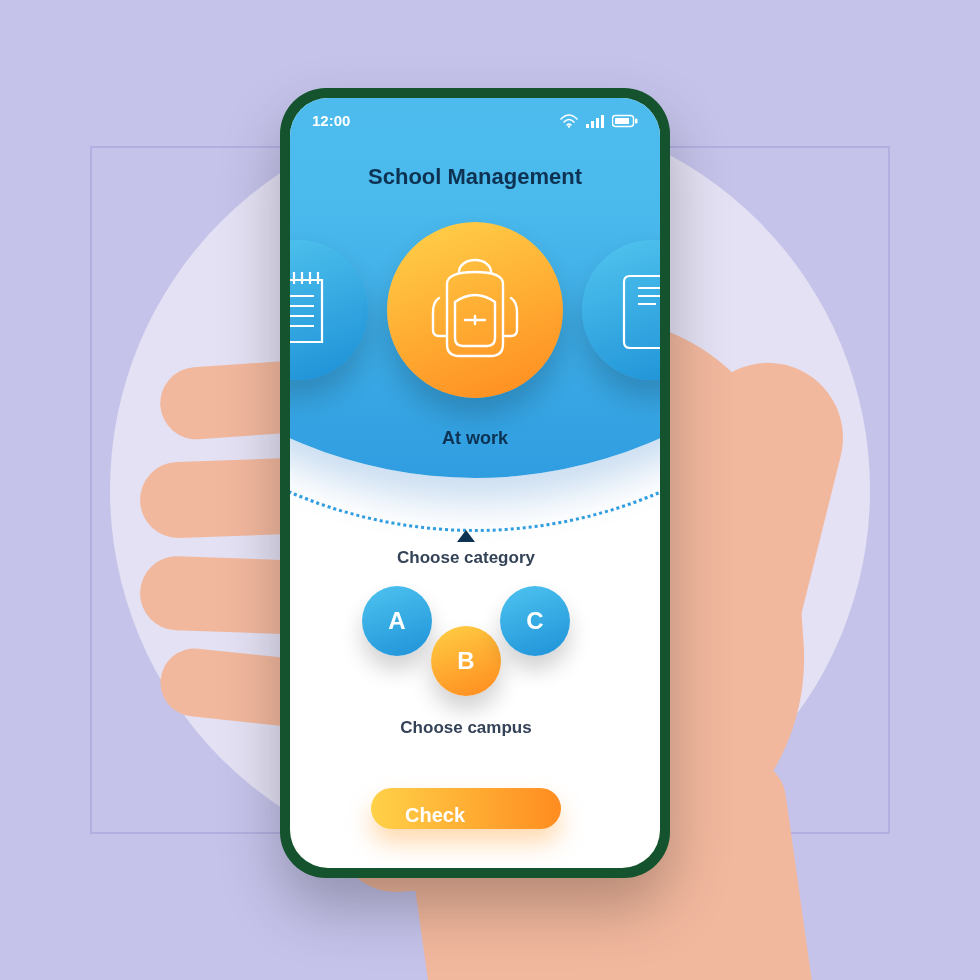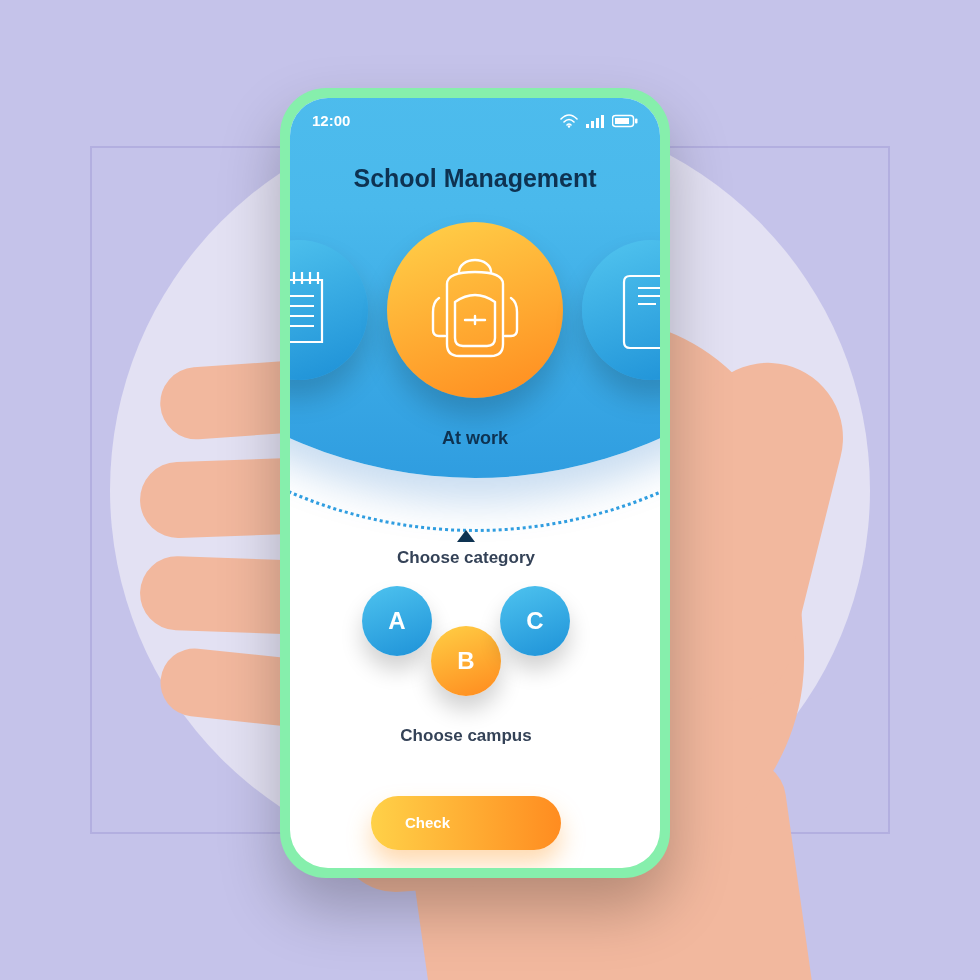--- a/index.html
+++ b/index.html
@@ -68,21 +68,21 @@
     width: 380px; height: 260px;
     background: #F2B89E;
     top: 580px; left: 220px;
     border-radius: 40px 40px 0 0;
     transform: rotate(-8deg);
   }
   .phone {
     position: absolute;
     top: 88px; left: 280px;
     width: 390px; height: 790px;
-    background: #86efac;
+    background: #14532d;
     border-radius: 46px;
     padding: 10px;
     box-shadow: 0 30px 60px rgba(0,0,0,.25);
   }
   .screen {
     width: 100%; height: 100%;
     background: #fff;
     border-radius: 38px;
     overflow: hidden;
     position: relative;
@@ -114,21 +114,21 @@
     align-items: center;
     z-index: 5;
   }
   .status-right { display: flex; gap: 8px; align-items: center; }
   .app-title {
     position: absolute;
     top: 66px; left: 0; right: 0;
     text-align: center;
     color: #0E3251;
     font-weight: 800;
-    font-size: 25px;
+    font-size: 22px;
     z-index: 5;
   }
   .carousel {
     position: absolute;
     top: 124px; left: 0; right: 0;
     height: 200px;
     z-index: 5;
   }
   .cat-circle {
     position: absolute;
@@ -185,24 +185,24 @@
     box-shadow: 0 14px 22px rgba(0,0,0,.18);
   }
   .c-blue { background: linear-gradient(160deg, #4EC3EF, #1E92D8); }
   .c-orange { background: linear-gradient(160deg, #FFCF45, #FF8A1E); }
   .ca { top: 0; left: 72px; }
   .cb { top: 40px; left: 50%; transform: translateX(-50%);}
   .cc { top: 0; right: 72px; }
   .check-btn {
     display: inline-block;
     margin-top: 50px;
-    width: 190px; height: 54px;
+    width: 190px; height: 41px;
     border-radius: 30px;
     background: linear-gradient(90deg, #FFD148, #FF8C20);
-    color: #fff; font-weight: 700; font-size: 15px;
+    color: #fff; font-weight: 700; font-size: 20px;
     line-height: 54px;
     text-align: left;
     padding-left: 34px;
     box-shadow: 0 14px 24px rgba(255,150,30,.35);
     border: none;
   }
   svg { display: block; }
 </style>
 </head>
 <body>
@@ -293,19 +293,19 @@
     <div class="below">
       <div class="arrow-up"></div>
       <div class="sec-title">Choose category</div>
 
       <div class="campus-row">
         <div class="campus c-blue ca">A</div>
         <div class="campus c-orange cb">B</div>
         <div class="campus c-blue cc">C</div>
       </div>
 
-      <div class="sec-title" style="margin-top:10px">Choose campus</div>
+      <div class="sec-title" style="margin-top:2px">Choose campus</div>
 
       <button class="check-btn">Check</button>
     </div>
 
   </div>
 </div>
 
 </body></html>

